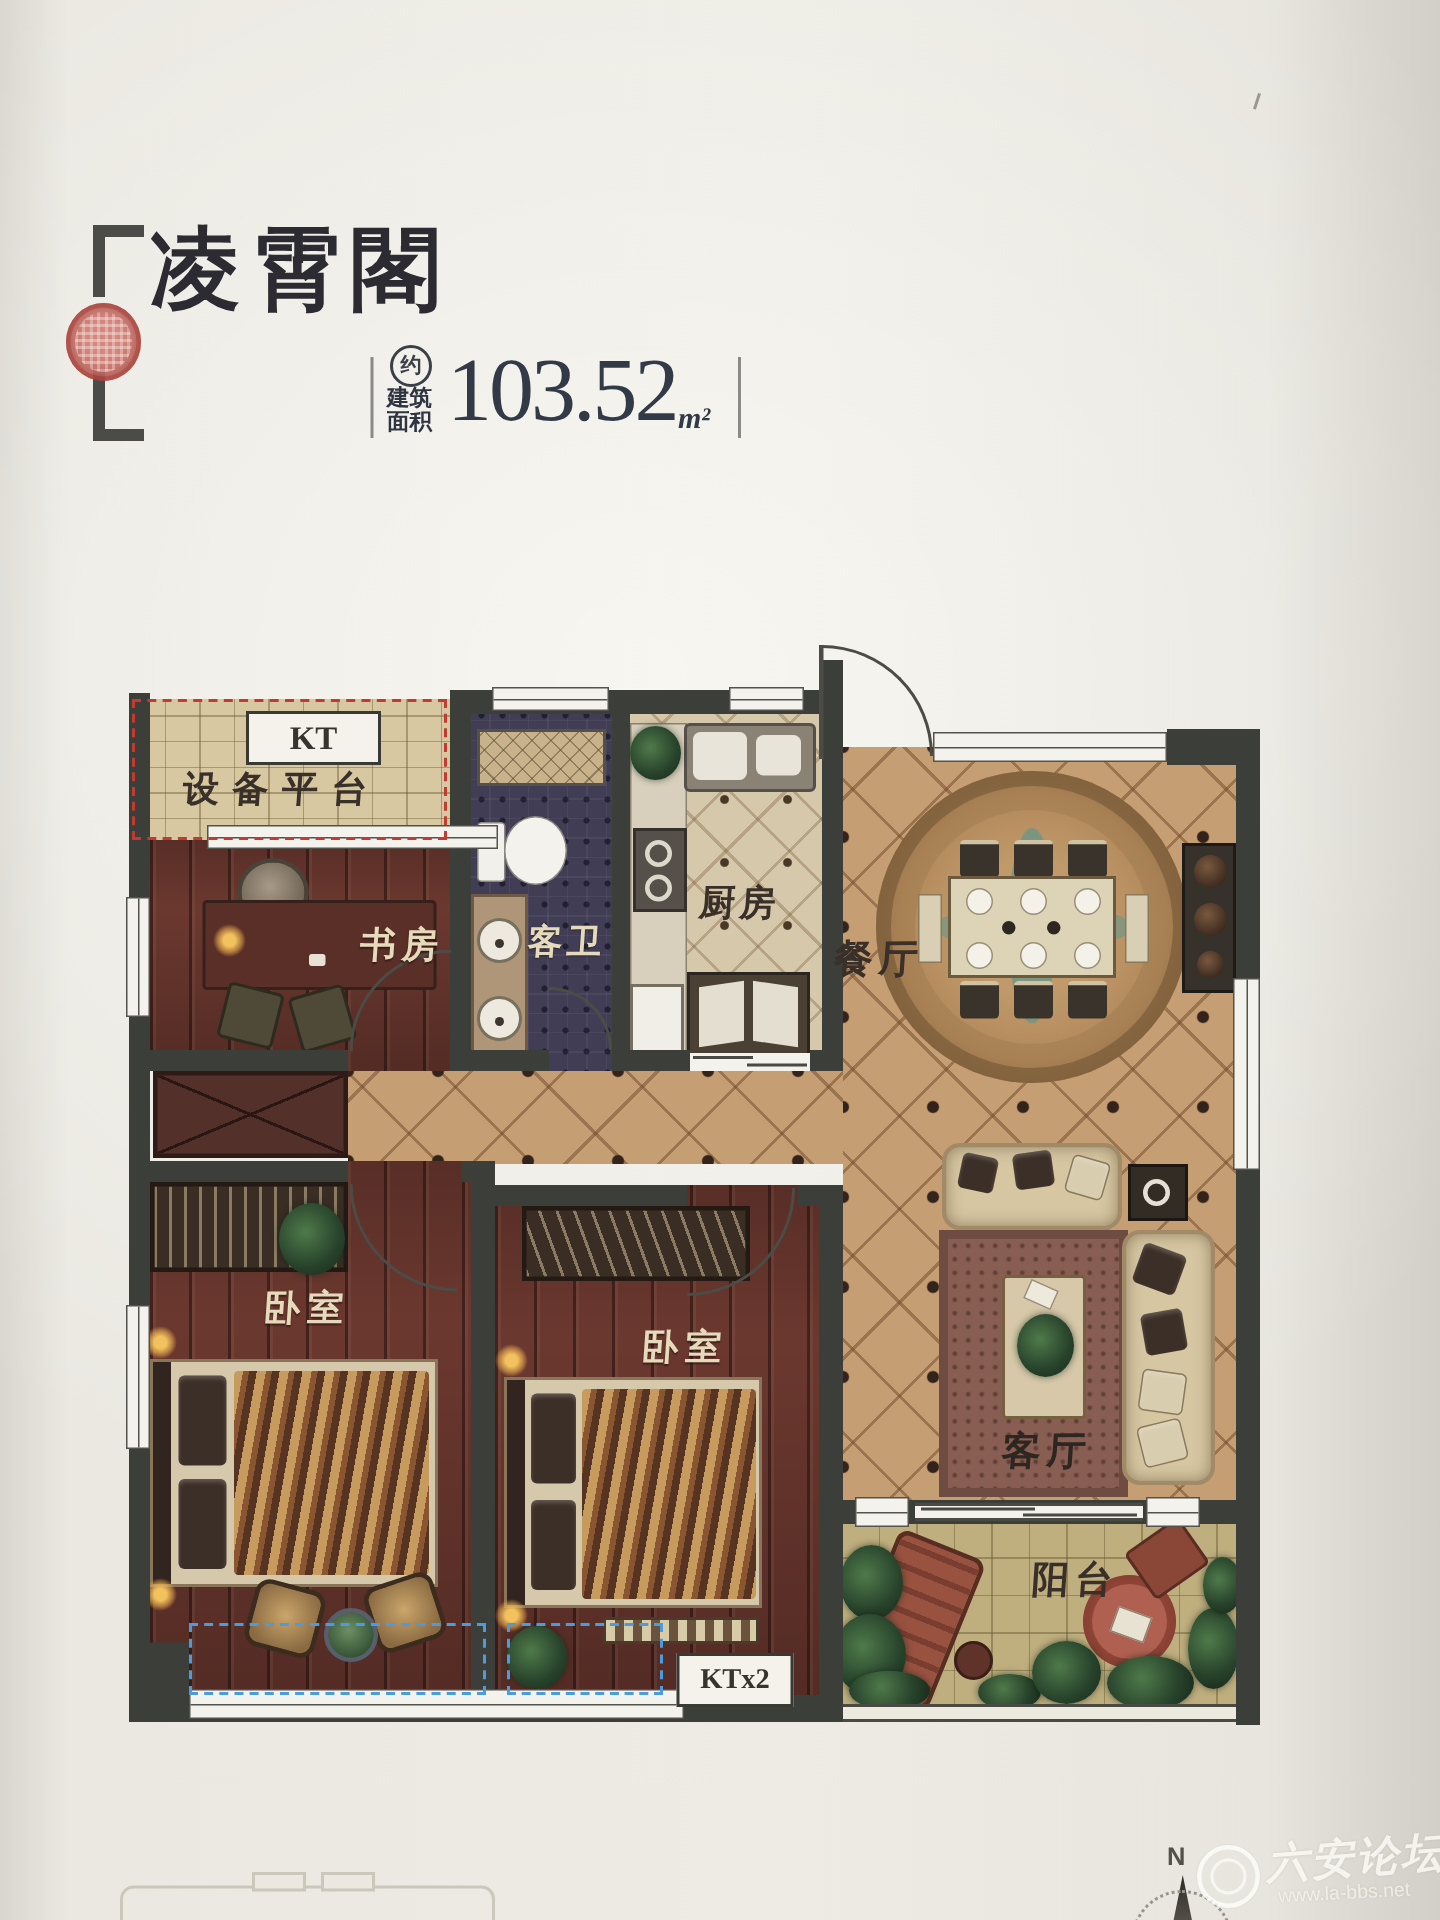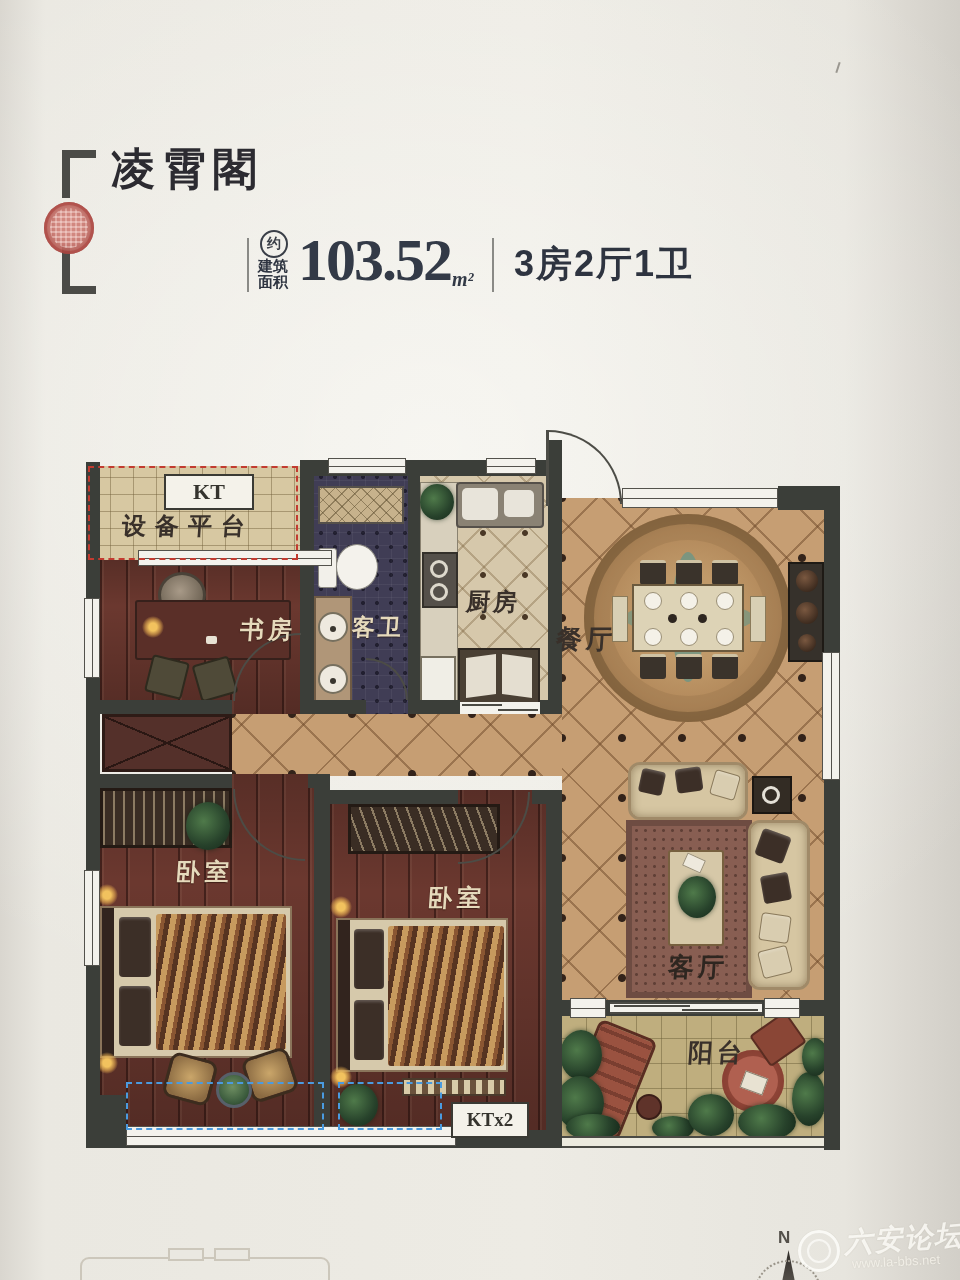--- a/index.html
+++ b/index.html
@@ -70,33 +70,32 @@
     <div class="a" style="left:62px;top:246px;width:8px;height:48px;background:#4b4b47;"></div>
     <div class="a" style="left:62px;top:286px;width:34px;height:8px;background:#4b4b47;"></div>
 
     <div class="a" style="left:44px;top:202px;width:50px;height:52px;border-radius:50%;opacity:.92;
       background:radial-gradient(circle at 50% 45%,#d08078 0 30%,#c06a63 60%,#b25a55 100%);
       box-shadow:inset 0 0 0 3px rgba(170,60,55,.65),inset 0 0 7px rgba(120,30,25,.55);"></div>
     <div class="a" style="left:50px;top:208px;width:38px;height:40px;border-radius:50%;
       background:repeating-linear-gradient(0deg,rgba(255,235,230,.4) 0 2px,transparent 2px 5px),
                  repeating-linear-gradient(90deg,rgba(255,235,230,.35) 0 2px,transparent 2px 5px);"></div>
 
-    <div class="a hdr-cjk" style="left:111px;top:140px;font-size:44px;font-weight:700;letter-spacing:7px;color:#2c2b31;">凌霄閣</div>
+    <div class="a hdr-cjk" style="left:100px;top:140px;font-size:60px;font-weight:700;letter-spacing:7px;color:#2c2b31;">凌霄閣</div>
 
     <div class="a" style="left:247px;top:238px;width:2px;height:54px;background:#8a8a86;"></div>
     <div class="a hdr-cjk" style="left:260px;top:230px;width:24px;height:24px;border:2px solid #3a3f48;border-radius:50%;
              font-size:14px;font-weight:700;color:#3a3f48;display:flex;align-items:center;justify-content:center;">约</div>
     <div class="a" style="left:258px;top:258px;font-family:'Liberation Sans',sans-serif;font-size:15px;font-weight:700;color:#2e3440;line-height:16px;">
       <div>建筑</div>
       <div>面积</div>
     </div>
-    <div class="a hdr-cjk" style="left:298px;top:226px;font-size:60px;font-weight:700;letter-spacing:-2px;color:#333a47;">103.52</div>
+    <div class="a hdr-cjk" style="left:298px;top:226px;font-size:60px;font-weight:400;letter-spacing:-2px;color:#333a47;">103.52</div>
     <div class="a hdr-cjk" style="left:452px;top:268px;font-size:20px;font-style:italic;font-weight:700;color:#333a47;">m²</div>
     <div class="a" style="left:492px;top:238px;width:2px;height:54px;background:#8a8a86;"></div>
-    <div class="a" style="left:514px;top:240px;font-family:'Liberation Sans',sans-serif;font-size:36px;font-weight:700;letter-spacing:2px;color:#2e3440;">3房2厅1卫</div>
   </div>
 
   <div class="a" style="left:837px;top:62px;width:2px;height:11px;background:#5a554e;opacity:.55;transform:rotate(18deg);z-index:5;"></div>
 
   <div class="a" style="inset:0;z-index:10;">
 
     <div class="a plat" style="left:88px;top:466px;width:212px;height:96px;z-index:10;"></div>
     <div class="a bathf" style="left:314px;top:470px;width:94px;height:244px;z-index:10;"></div>
     <div class="a kitf" style="left:420px;top:470px;width:128px;height:244px;z-index:10;"></div>
     <div class="a wood" style="left:100px;top:560px;width:200px;height:154px;z-index:10;"></div>

